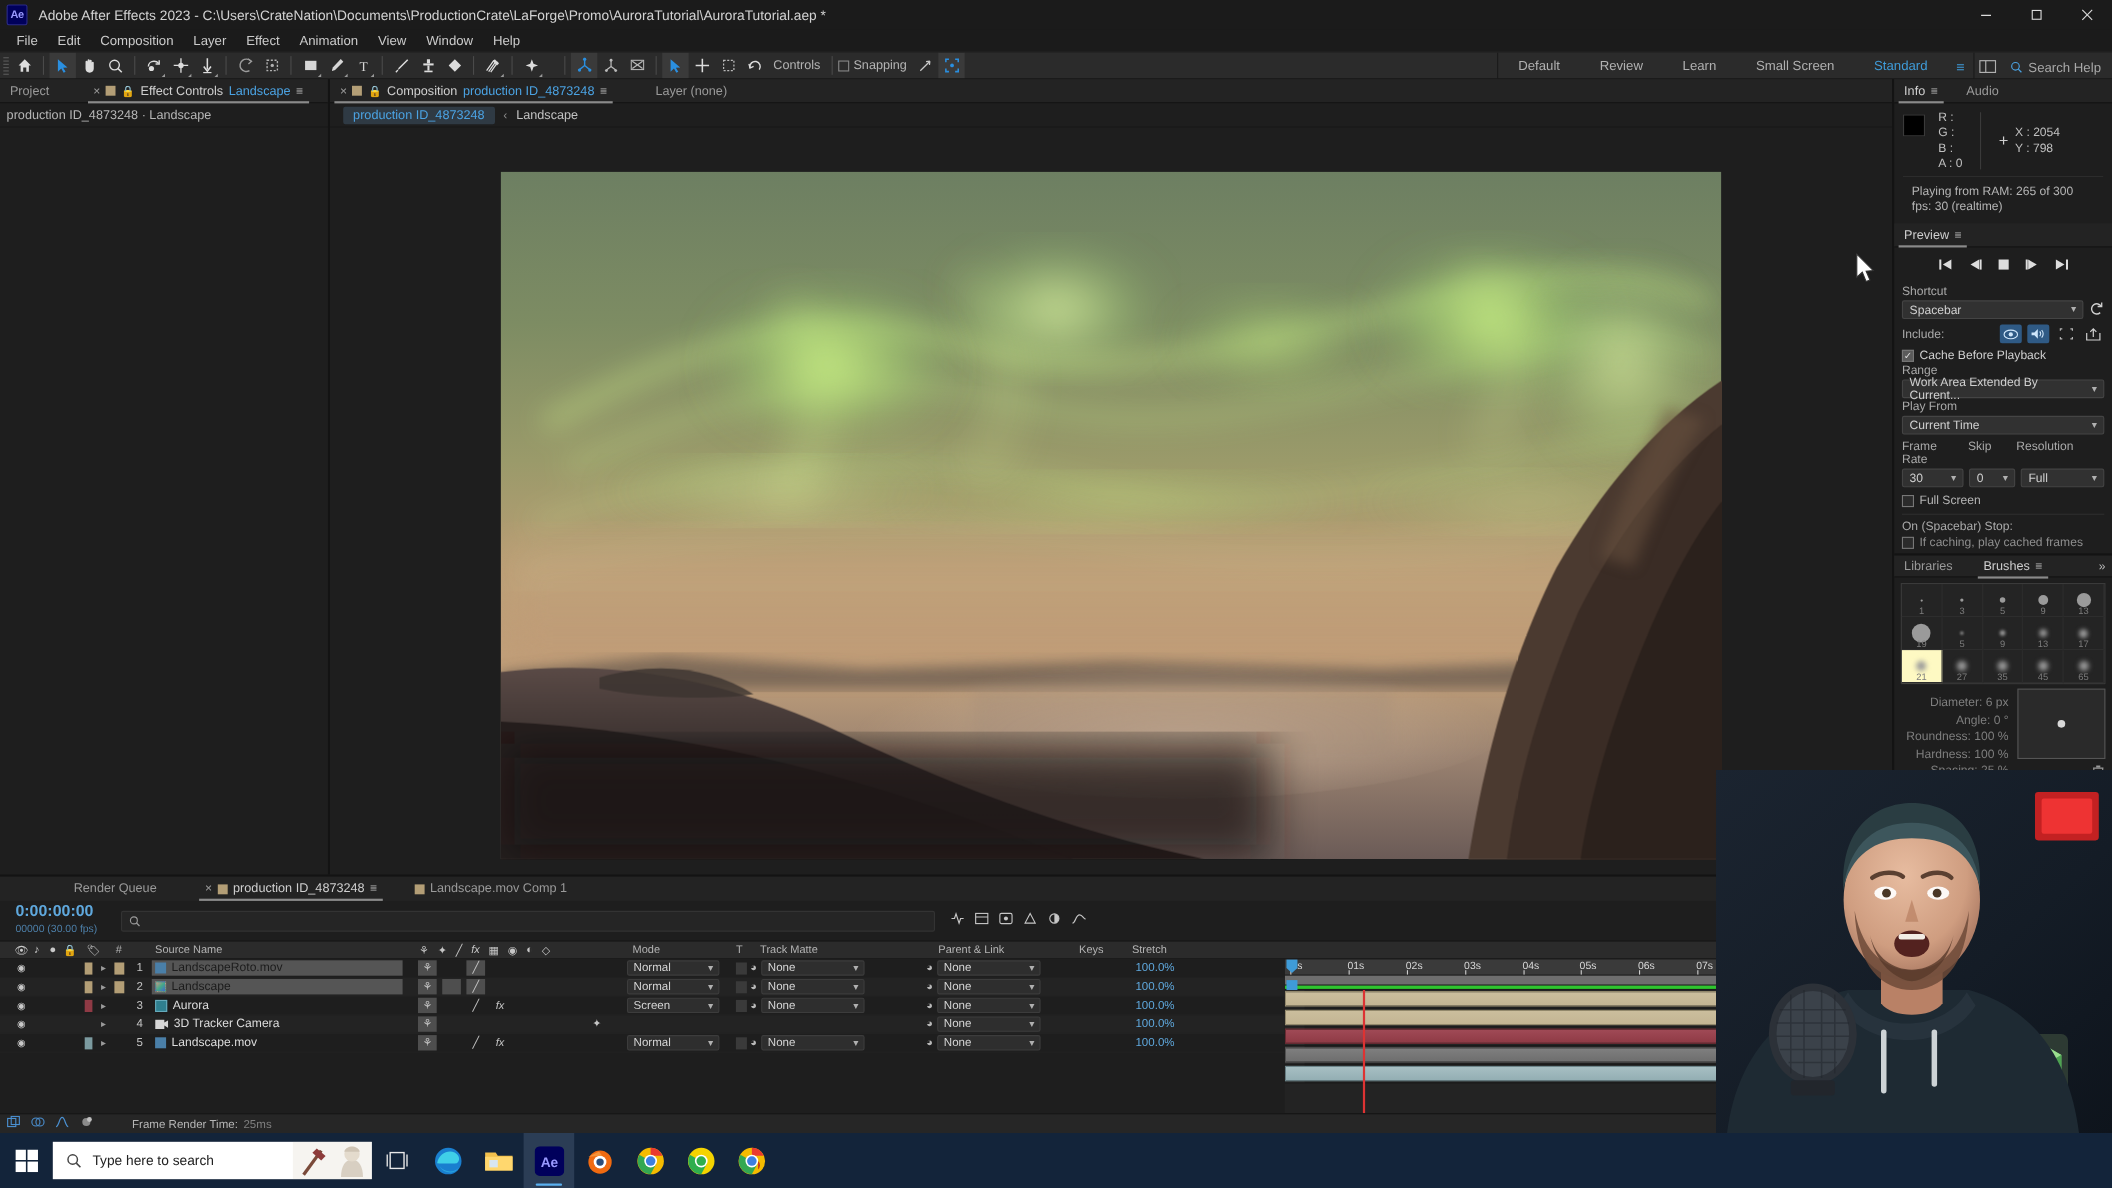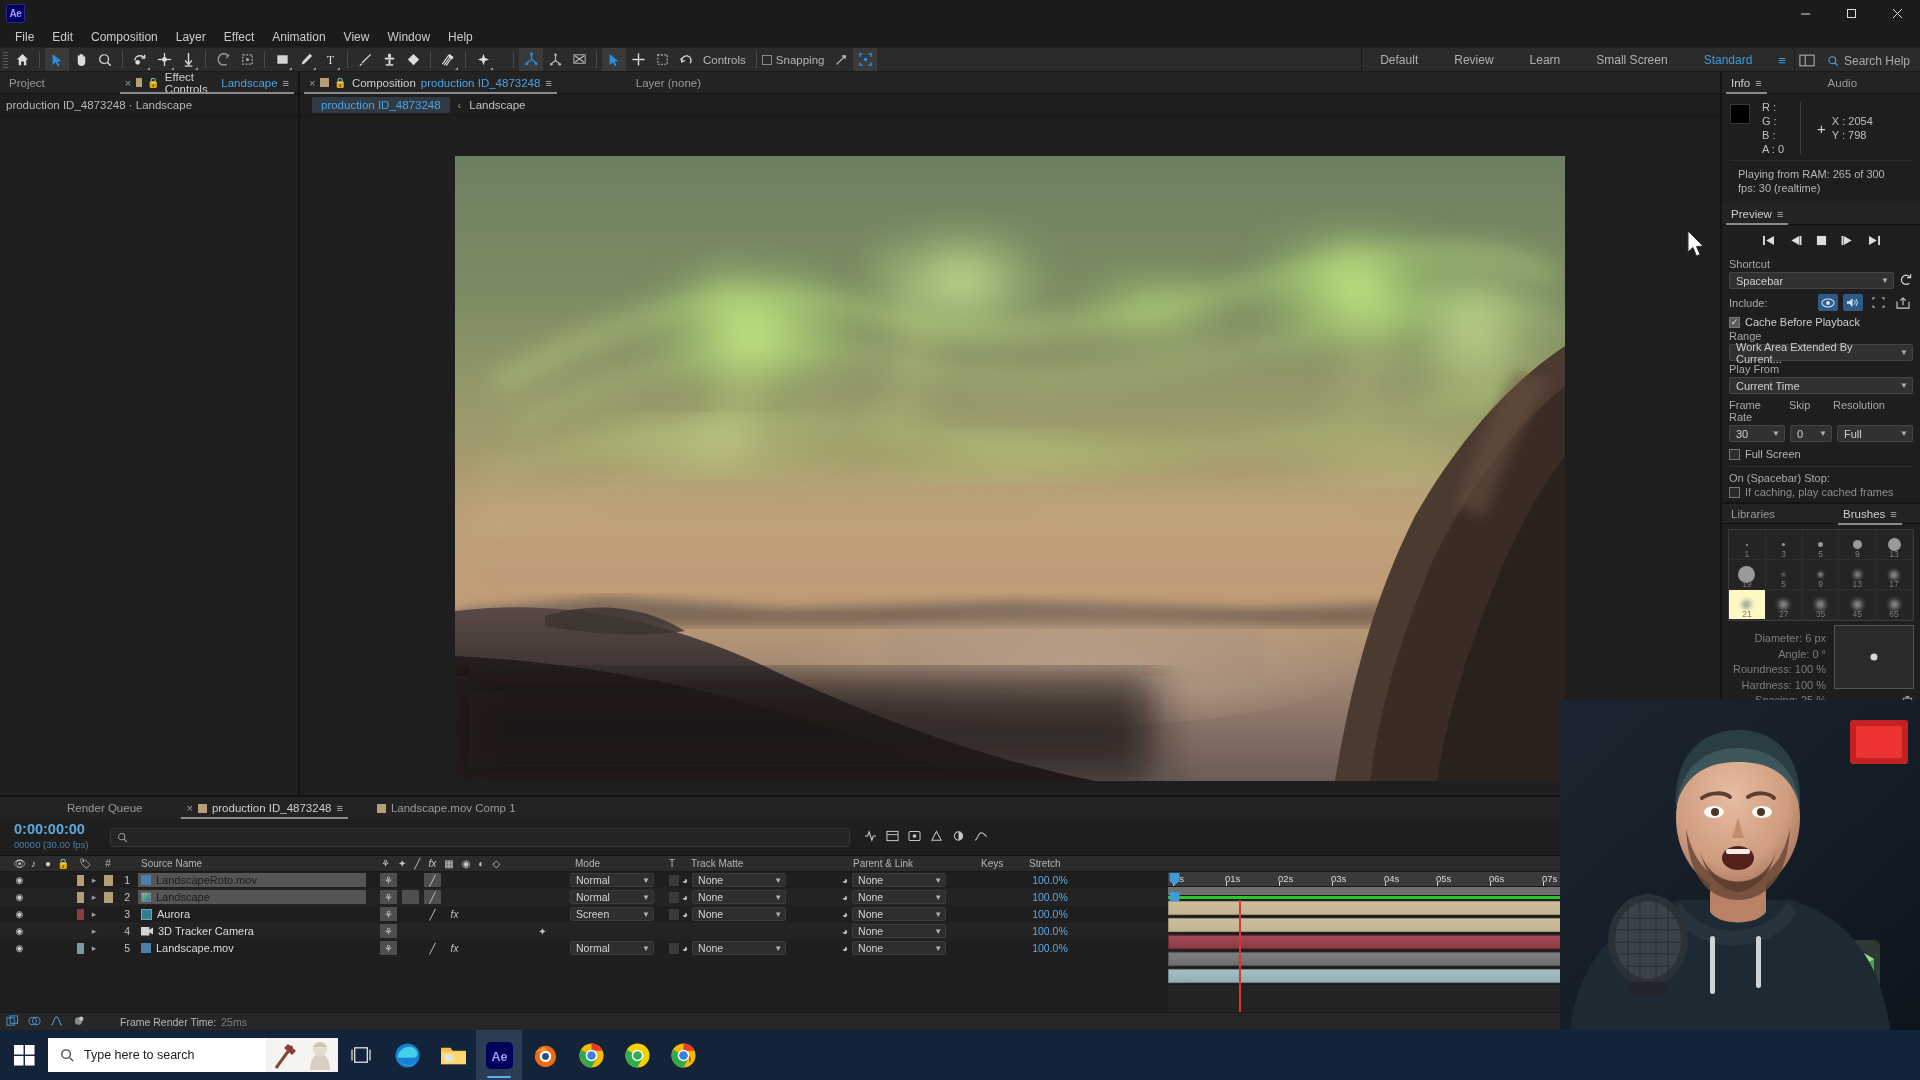--- a/index.html
+++ b/index.html
@@ -41,21 +41,21 @@
   .ws-sep { width:1px;height:25px;background:#1a1a1a; }
   .ws-item { font-size:12px; color:#b0b0b0; padding:0 18px; line-height:25px;}
   .ws-item.sel { color:#3f9bd8; }
   .ws-menu { color:#3f9bd8; font-size:13px; padding:0 8px; }
   .srch { display:flex; align-items:center; gap:5px; padding:0 10px 0 8px; font-size:12px; color:#a8a8a8;}
 
   
   .workspace { position:absolute; top:72px; left:0; right:0; bottom:235px; display:flex; }
 
   
-  .ptabs { height:22px; background:#232323; display:flex; align-items:center; border-bottom:1px solid #111;gap:40px; }
+  .ptabs { height:22px; background:#232323; display:flex; align-items:center; border-bottom:1px solid #111; }
   .ptab { display:flex; align-items:center; gap:5px; height:22px; padding:0 9px; font-size:11.5px;
       color:#9a9a9a; position:relative; }
   .ptab.on { color:#cfcfcf; }
   .ptab.on:after{ content:""; position:absolute; left:4px; right:4px; bottom:0; height:2px; background:#8a8a8a;}
   .ptab .x { font-size:11px; color:#9a9a9a; }
   .ptab .sq { width:9px; height:9px; background:#b39e76; }
   .ptab .blue { color:#4ba3e3; }
   .ptab .ham { color:#b9b9b9; font-size:11px; }
   .ptab .lock { font-size:10px; color:#c9c9c9; }
 
@@ -183,20 +183,21 @@
   .tb-icon.act { background:#2b3d55; }
   .tb-underline{ position:absolute; bottom:2px; left:11px; right:11px; height:2.5px; background:#5ab0f0; border-radius:2px;}
 </style>
 </head>
 <body>
 
 <div class="app">
 
   <div class="titlebar">
     <div class="ae-logo">Ae</div>
+    <div class="title-text">Adobe After Effects 2023 - C:\Users\CrateNation\Documents\ProductionCrate\LaForge\Promo\AuroraTutorial\AuroraTutorial.aep *</div>
     <div class="win-btns">
       <div class="win-btn">
         <svg width="11" height="11" viewBox="0 0 11 11">
             <line x1="1" y1="6" x2="10" y2="6" stroke="#ddd" stroke-width="1"></line>
           </svg>
       </div>
       <div class="win-btn">
         <svg width="11" height="11" viewBox="0 0 11 11">
             <rect x="1.5" y="1.5" width="8" height="8" fill="none" stroke="#ddd" stroke-width="1"></rect>
           </svg>

